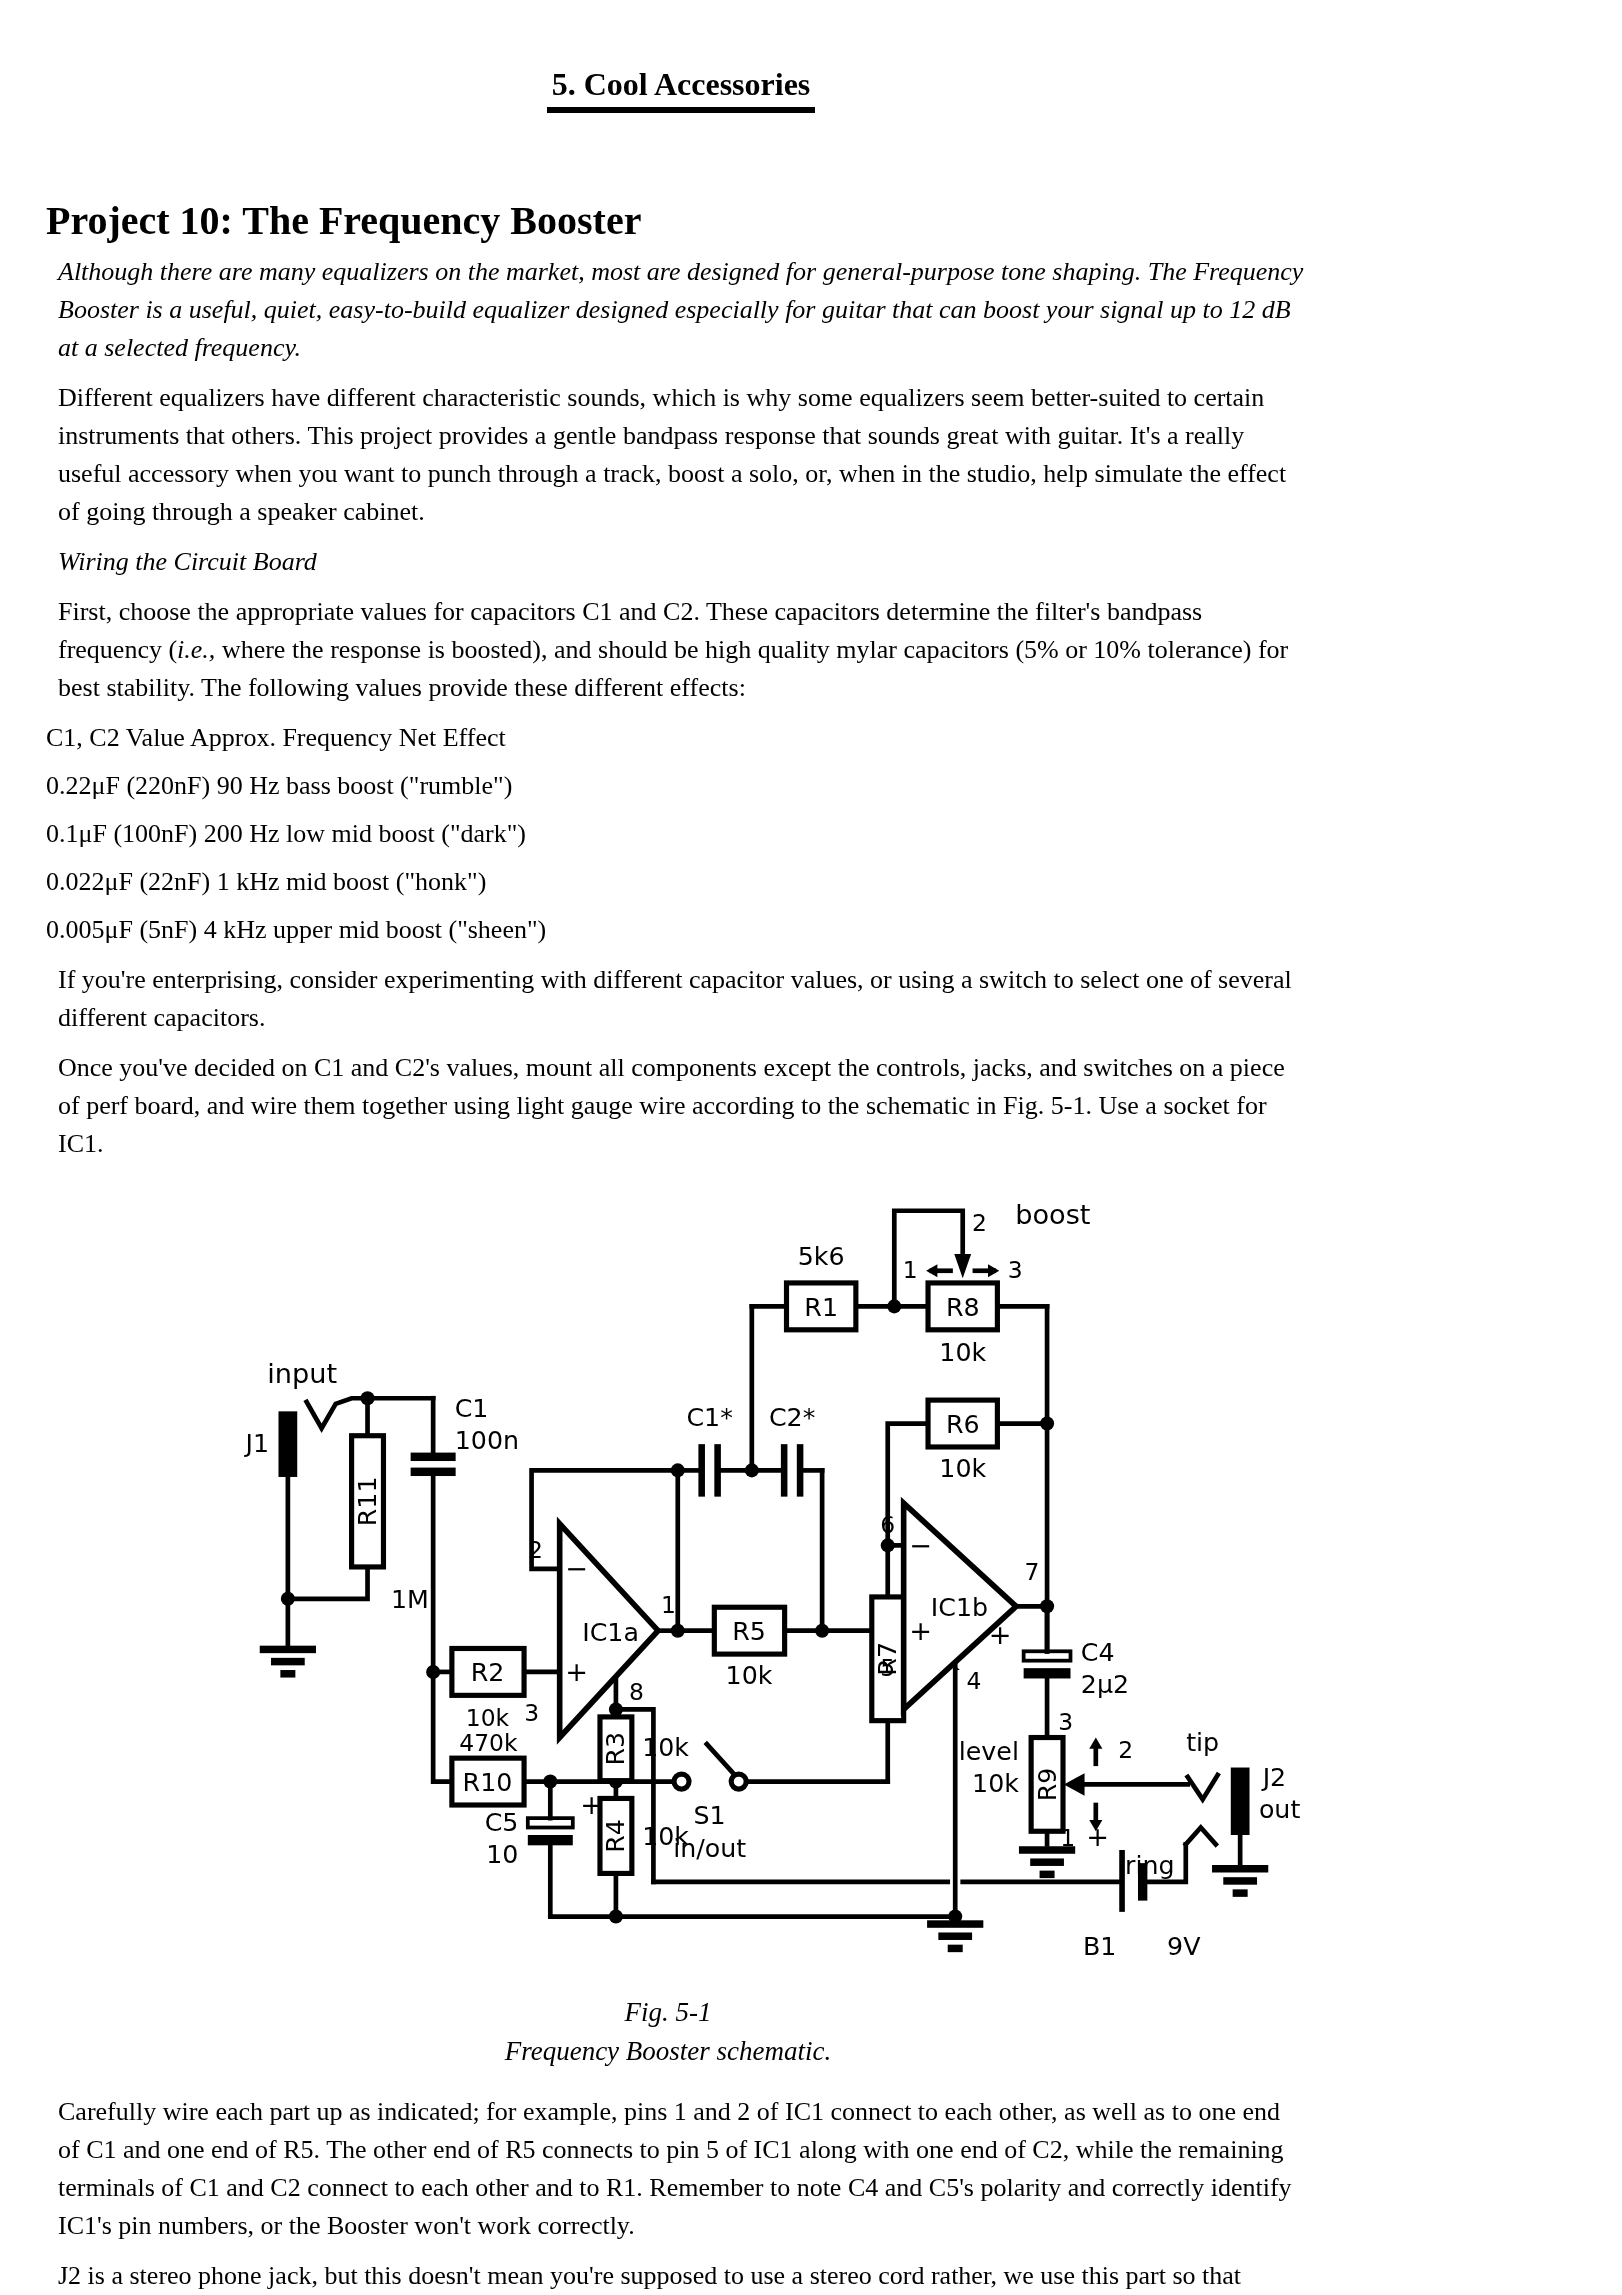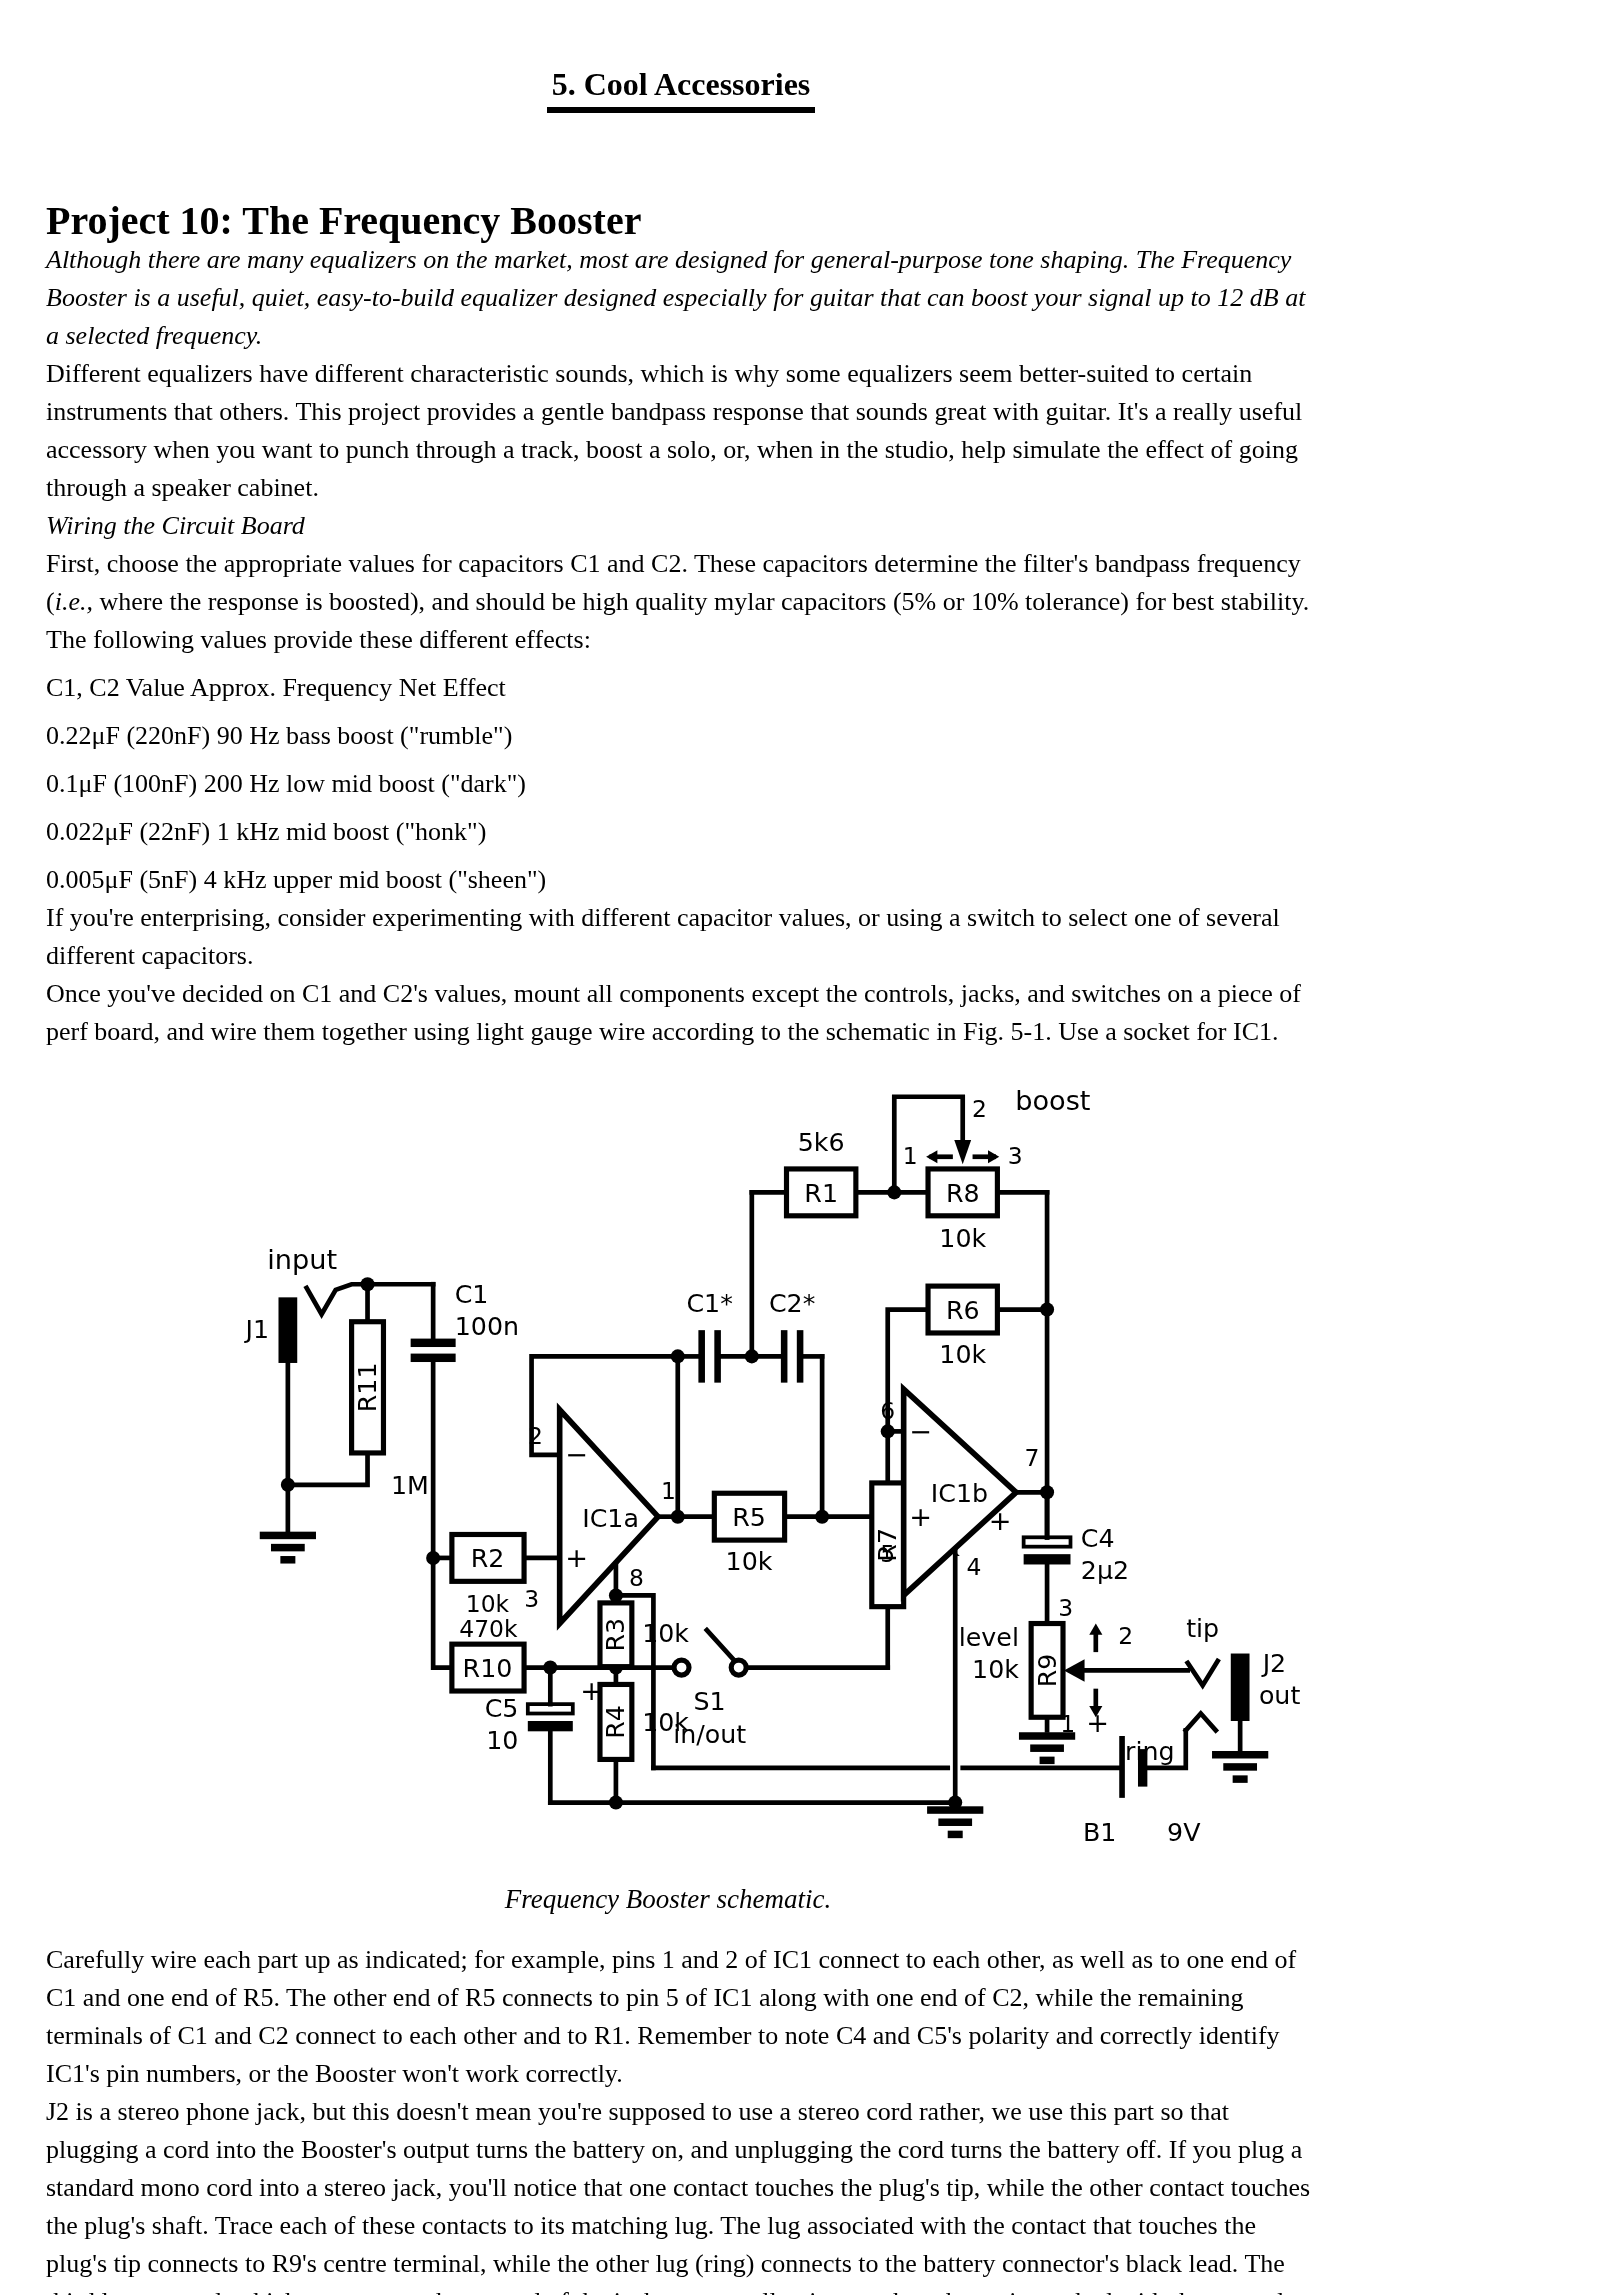--- a/index.html
+++ b/index.html
@@ -8,21 +8,21 @@
     width:1623px; height:2295px; background:#ffffff; color:#000000;
     font-family:"Liberation Serif", serif; overflow:hidden;
   }
   .content { padding:27.5px 52px 0 46px; width:1368px; }
   .title-row { text-align:center; margin:38px 0 97px 0; }
   .title-row .chapter {
     font-weight:bold; font-size:32px; letter-spacing:0px;
     border-bottom:6.5px solid #000; padding:0 5.2px 5.2px 5.2px;
   }
   .proj-heading { font-size:40px; font-weight:bold; line-height:41px; margin:0; }
-  p.body { margin:0; font-size:26px; line-height:38px; text-align:left; }
+  p.body { margin:12px; font-size:26px; line-height:38px; text-align:left; }
   .it { font-style:italic; }
   .cap-line { font-size:26px; line-height:38px;margin-top:10px; }
   .schem-wrap { margin:10.5px 0 0 195px; }
   .figcap { text-align:center; font-style:italic; font-size:27px; line-height:39px; margin:19.6px 26px 22px 0; }
   svg text { font-family:"DejaVu Sans", sans-serif; fill:#000; }
   svg .wire { stroke:#000; stroke-width:5; fill:none; stroke-linecap:square; }
   svg .thin { stroke:#000; stroke-width:4; fill:none; }
   svg .box  { stroke:#000; stroke-width:5.5; fill:#fff; }
   svg .tri  { stroke:#000; stroke-width:6; fill:#fff; stroke-linejoin:miter; }
   svg .blk  { fill:#000; stroke:none; }
@@ -317,20 +317,21 @@
       <rect x="937" y="720" width="6" height="66" class="blk"></rect>
       <rect x="957" y="734" width="10" height="40" class="blk"></rect>
       <text x="926" y="716" class="big" text-anchor="end">+</text>
       <text x="934" y="832" class="lbl" text-anchor="end">B1</text>
       <text x="988" y="832" class="lbl">9V</text>
     </g>
   </svg>
   </div>
 
   <div class="figcap">
+    <div>Fig. 5-1</div>
     <div>Frequency Booster schematic.</div>
   </div>
 
   <p class="body">Carefully wire each part up as indicated; for example, pins 1 and 2 of IC1 connect to each other, as well as to one end of C1 and one end of R5. The other end of R5 connects to pin 5 of IC1 along with one end of C2, while the remaining terminals of C1 and C2 connect to each other and to R1. Remember to note C4 and C5's polarity and correctly identify IC1's pin numbers, or the Booster won't work correctly.</p>
   <p class="body">J2 is a stereo phone jack, but this doesn't mean you're supposed to use a stereo cord rather, we use this part so that plugging a cord into the Booster's output turns the battery on, and unplugging the cord turns the battery off. If you plug a standard mono cord into a stereo jack, you'll notice that one contact touches the plug's tip, while the other contact touches the plug's shaft. Trace each of these contacts to its matching lug. The lug associated with the contact that touches the plug's tip connects to R9's centre terminal, while the other lug (ring) connects to the battery connector's black lead. The third lug, ground, which connects to the ground of the jack, goes to all points on the schematic marked with the ground symbol.</p>
 
 </div>
 
 
 </body></html>

